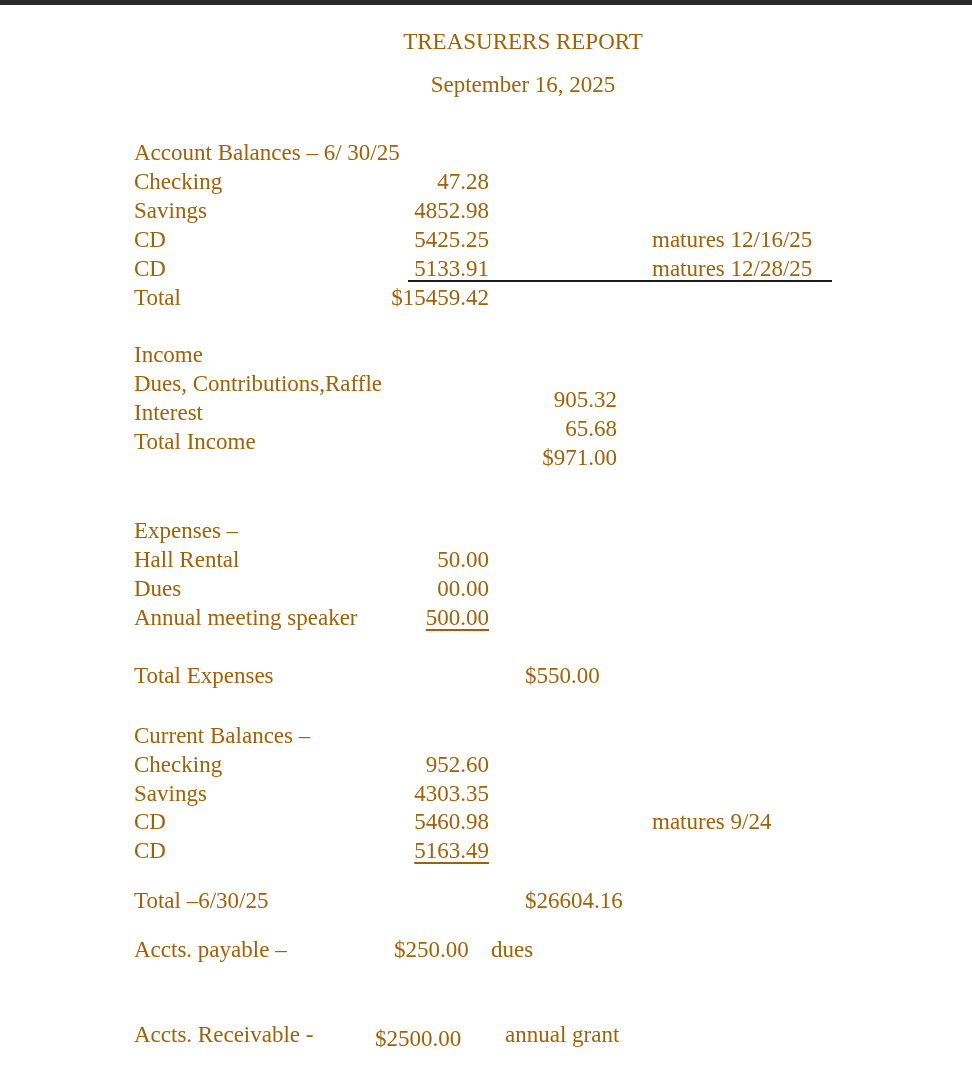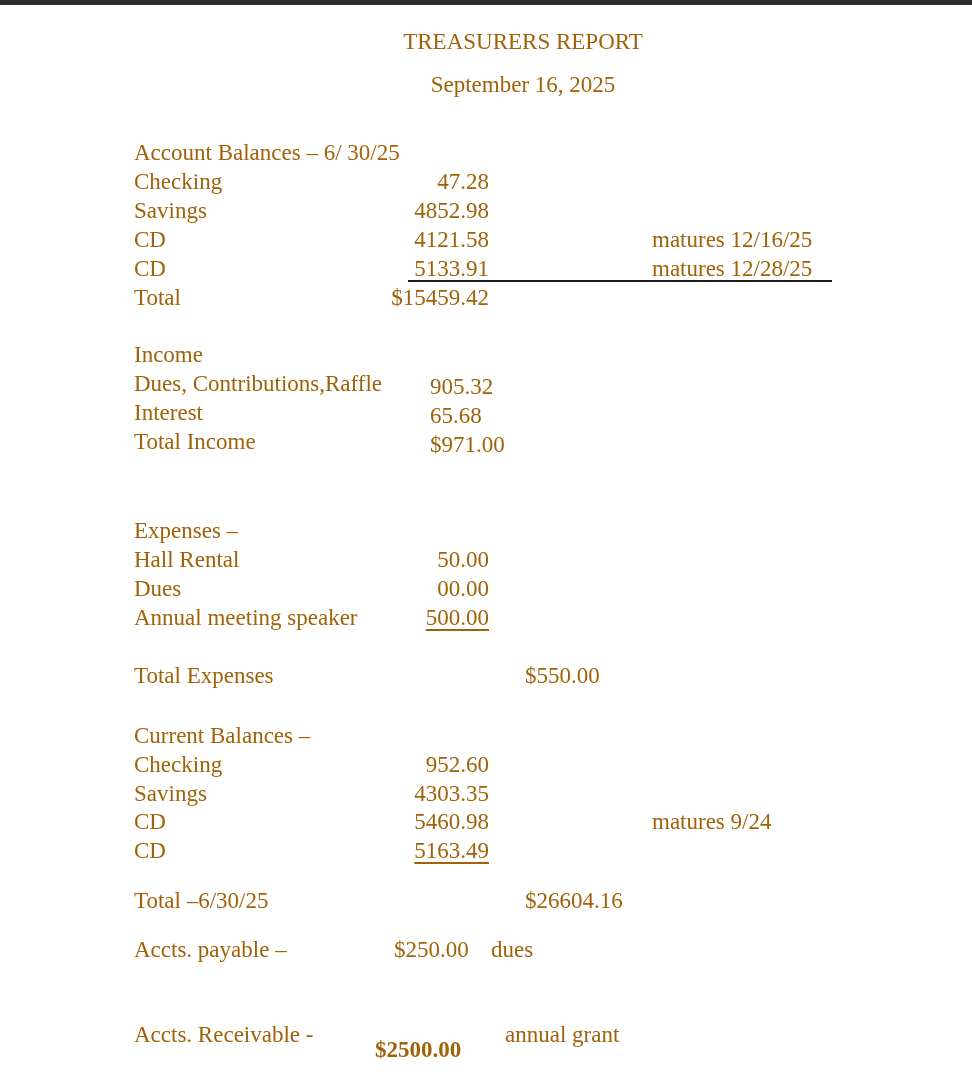--- a/index.html
+++ b/index.html
@@ -12,28 +12,28 @@
     color:#a16207;
     overflow:hidden;
   }
   .topbar{position:absolute;top:0;left:0;width:972px;height:5px;background:#2b2b2b;}
   .center{position:absolute;left:74px;right:0;text-align:center;white-space:nowrap;}
   .title{top:29px;}
   .date{top:72px;}
   .row{position:absolute;left:0;width:972px;height:28px;padding-left:12px;}
   .lbl{position:absolute;left:134px;top:0;white-space:nowrap;}
   .amtA{position:absolute;left:300px;width:189px;top:0;text-align:right;white-space:nowrap;}
-  .amtB{position:absolute;left:430px;width:187px;top:3px;white-space:nowrap;}
+  .amtB{position:absolute;left:430px;width:187px;top:16px;text-align:right;white-space:nowrap;}
   .amtC{position:absolute;left:525px;top:0;white-space:nowrap;}
   .note{position:absolute;left:652px;top:0;white-space:nowrap;}
   .u{text-decoration:underline;text-decoration-thickness:2px;text-underline-offset:4px;}
   .rule{position:absolute;left:408px;width:424px;top:280px;height:0;border-top:2px solid #1c1c1c;}
   .pay-amt{position:absolute;left:394px;top:0;white-space:nowrap;}
   .pay-note{position:absolute;left:491px;top:0;white-space:nowrap;}
-  .rec-amt{position:absolute;left:375px;top:15px;white-space:nowrap;font-weight:bold;}
+  .rec-amt{position:absolute;left:375px;top:4px;white-space:nowrap;}
   .rec-note{position:absolute;left:505px;top:0;white-space:nowrap;}
 </style>
 </head>
 <body>
 
 <div class="page">
 
   <div class="topbar"></div>
 
   <div class="center title">TREASURERS REPORT</div>
@@ -45,21 +45,21 @@
   <div class="row" style="top:169px">
     <span class="lbl">Checking</span>
     <span class="amtA">47.28</span>
   </div>
   <div class="row" style="top:198px">
     <span class="lbl">Savings</span>
     <span class="amtA">4852.98</span>
   </div>
   <div class="row" style="top:227px">
     <span class="lbl">CD</span>
-    <span class="amtA">4121.58</span>
+    <span class="amtA">5425.25</span>
     <span class="note">matures 12/16/25</span>
   </div>
   <div class="row" style="top:256px">
     <span class="lbl">CD</span>
     <span class="amtA">5133.91</span>
     <span class="note">matures 12/28/25</span>
   </div>
   <div class="rule"></div>
   <div class="row" style="top:285px">
     <span class="lbl">Total</span>

